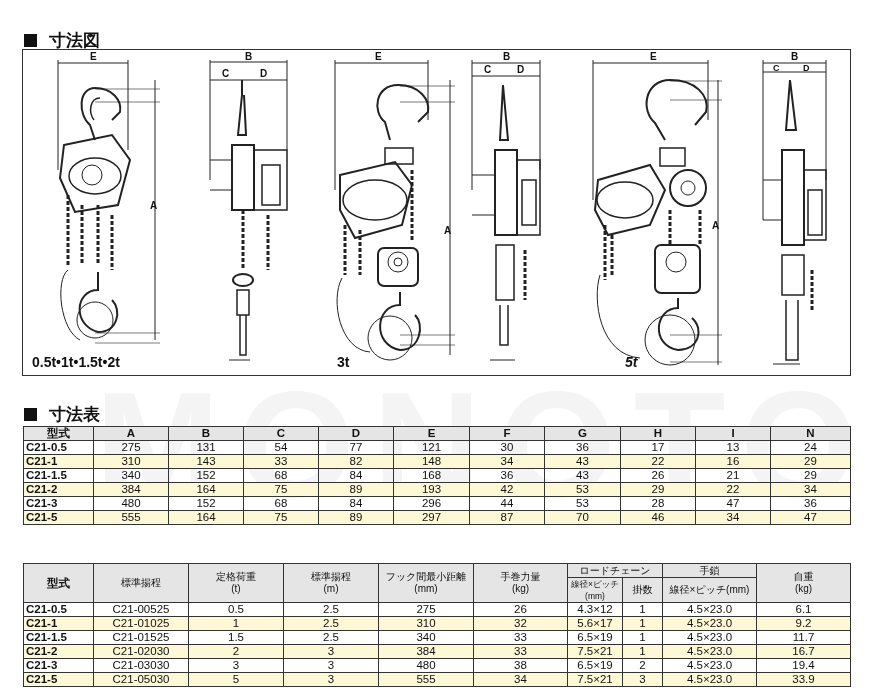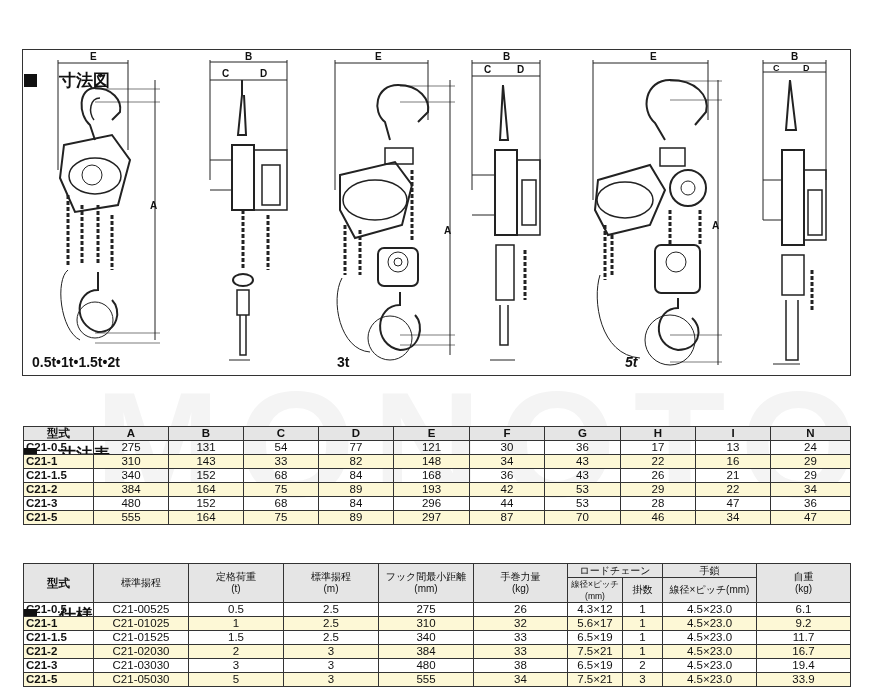--- a/index.html
+++ b/index.html
@@ -7,23 +7,22 @@
     width: 870px; height: 700px; background: #ffffff; position: relative; overflow: hidden;
     font-family: "Liberation Sans", "DejaVu Sans", sans-serif; color: #111;
   }
   .watermark {
     position: absolute; left: 95px; top: 370px; font-size: 150px; font-weight: bold;
     color: #f4f4f4; letter-spacing: 18px; z-index: 0; white-space: nowrap;
     font-family: "Liberation Sans", sans-serif; line-height: 1;
   }
   .section-title {
     position: absolute; left: 24px; font-size: 17px; font-weight: bold; z-index: 2;
-    display: flex; align-items: center; gap: 22px;
+    display: flex; align-items: center; gap: 12px;
     font-family: Liberation Serif, serif;
-    margin-top: 40px;
   }
   .section-title .square {
     display: inline-block; width: 13px; height: 13px; background: #111;
   }
   .frame {
     position: absolute; left: 22px; top: 49px; width: 827px; height: 325px;
     border: 1.5px solid #333; z-index: 1; background: transparent;
   }
   .drawing-label {
     position: absolute; font-size: 14px; font-weight: bold; color: #111; z-index: 3;

